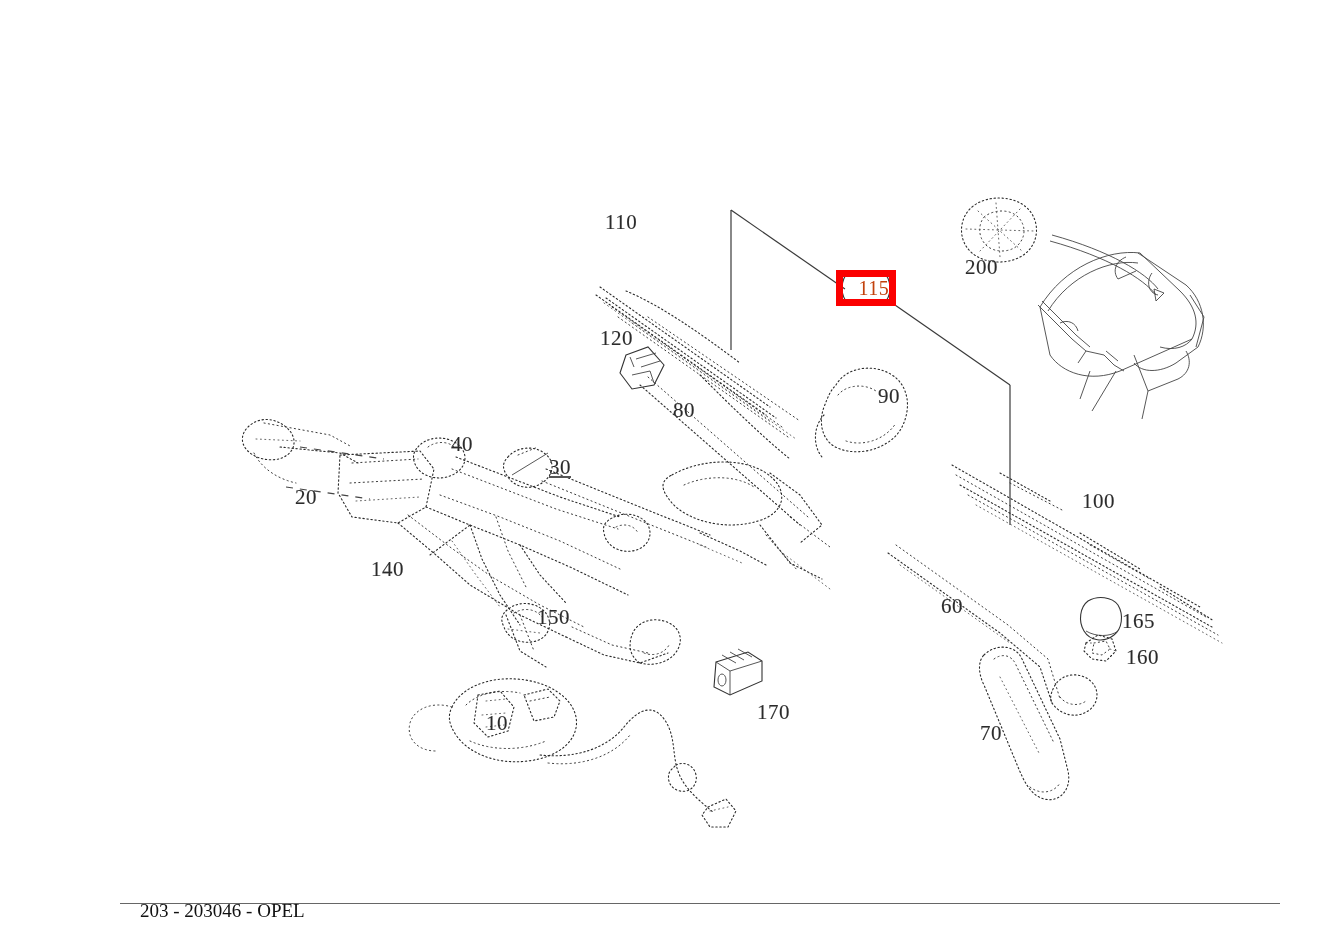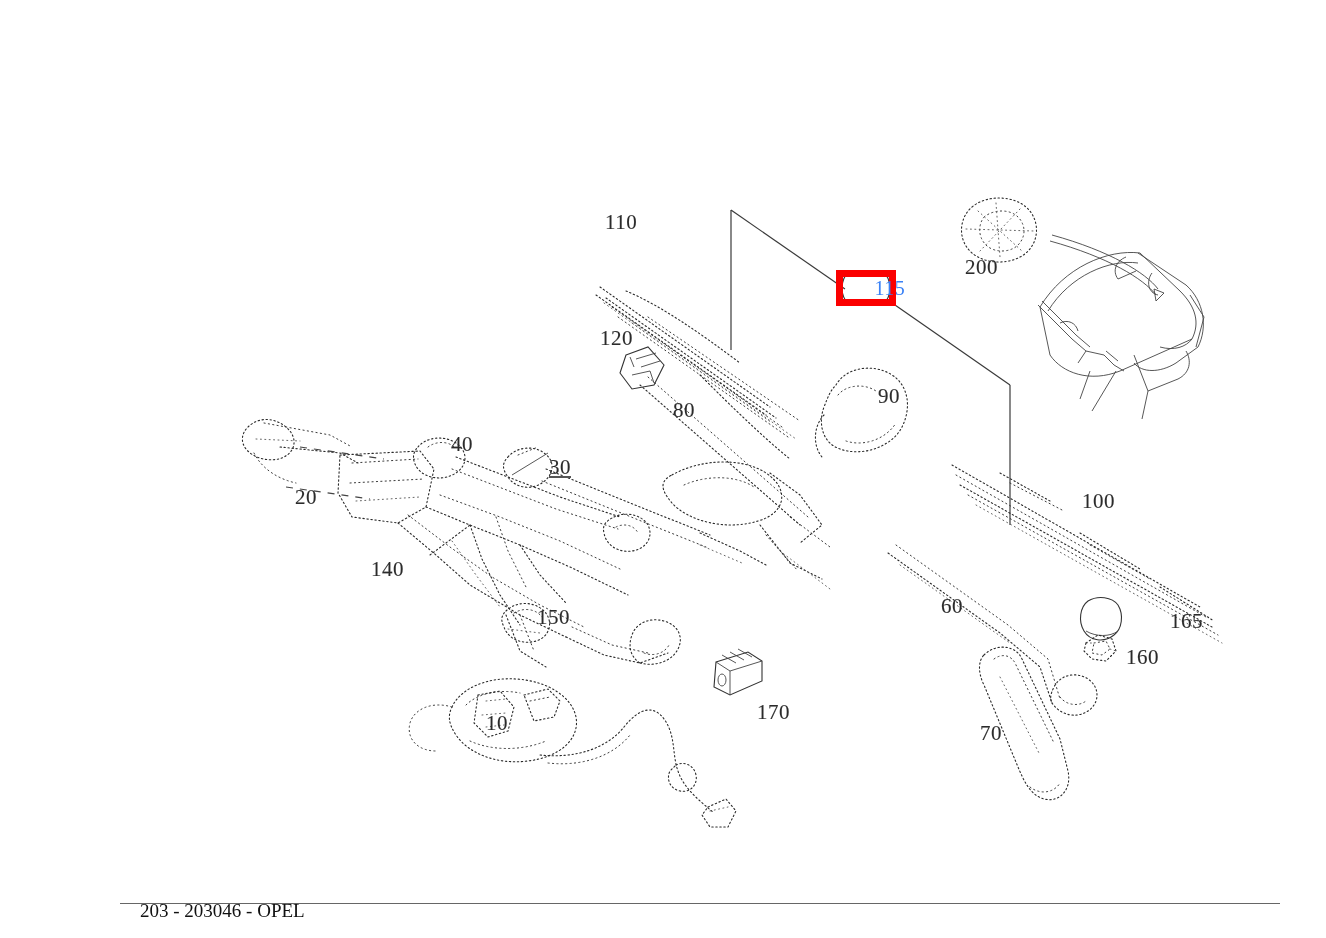--- a/index.html
+++ b/index.html
@@ -70,30 +70,30 @@
   }
   #callout-115-box {
     position: absolute;
     inset: 0;
     border: 7px solid #fb0000;
     box-sizing: border-box;
     background: transparent;
   }
   #callout-115-text {
     position: absolute;
-    left: 16px;
+    left: 0;
     top: 0;
     width: 76px;
     height: 36px;
     display: flex;
     align-items: center;
     justify-content: center;
     font-family: "Liberation Serif", "DejaVu Serif", serif;
     font-size: 20px;
-    color: #3b82f6;
+    color: #c2410c;
     letter-spacing: 0.5px;
   }
 
   
   #footer-rule {
     position: absolute;
     left: 120px;
     top: 903px;
     width: 1160px;
     height: 1px;
@@ -366,21 +366,21 @@
   <div class="part-label" style="left:941px; top:596px;">60</div>
   <div class="part-label" style="left:980px; top:723px;">70</div>
   <div class="part-label" style="left:673px; top:400px;">80</div>
   <div class="part-label" style="left:878px; top:386px;text-align:center;">90</div>
   <div class="part-label" style="left:1082px; top:491px;">100</div>
   <div class="part-label" style="left:605px; top:212px;">110</div>
   <div class="part-label" style="left:600px; top:328px;">120</div>
   <div class="part-label" style="left:371px; top:559px;">140</div>
   <div class="part-label" style="left:537px; top:607px;">150</div>
   <div class="part-label" style="left:1126px; top:647px;">160</div>
-  <div class="part-label" style="left:1122px; top:611px;padding-left:48px;">165</div>
+  <div class="part-label" style="left:1122px; top:611px;">165</div>
   <div class="part-label" style="left:757px; top:672px;margin-top:30px;">170</div>
   <div class="part-label" style="left:965px; top:257px;">200</div>
 
   <div id="callout-115-wrap">
     <svg width="60" height="36" viewBox="0 0 60 36" style="position:absolute;left:0;top:0;">
       <circle cx="30" cy="18" r="24" fill="none" stroke="#3a3a3a" stroke-width="1.2"></circle>
     </svg>
     <div id="callout-115-box" style="border-color: rgb(251, 0, 0);"></div>
     <div id="callout-115-text">115</div>
   </div>

